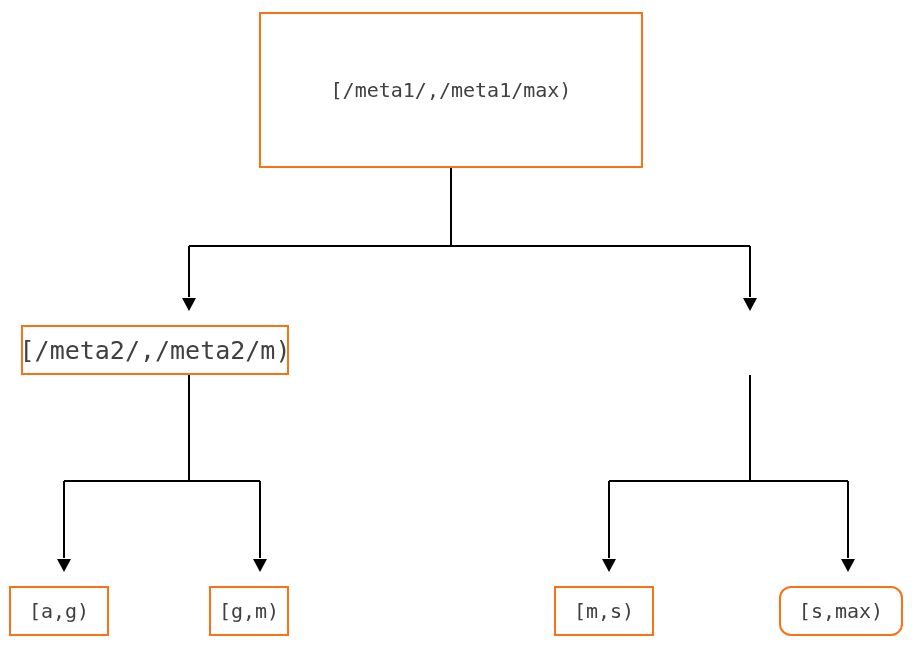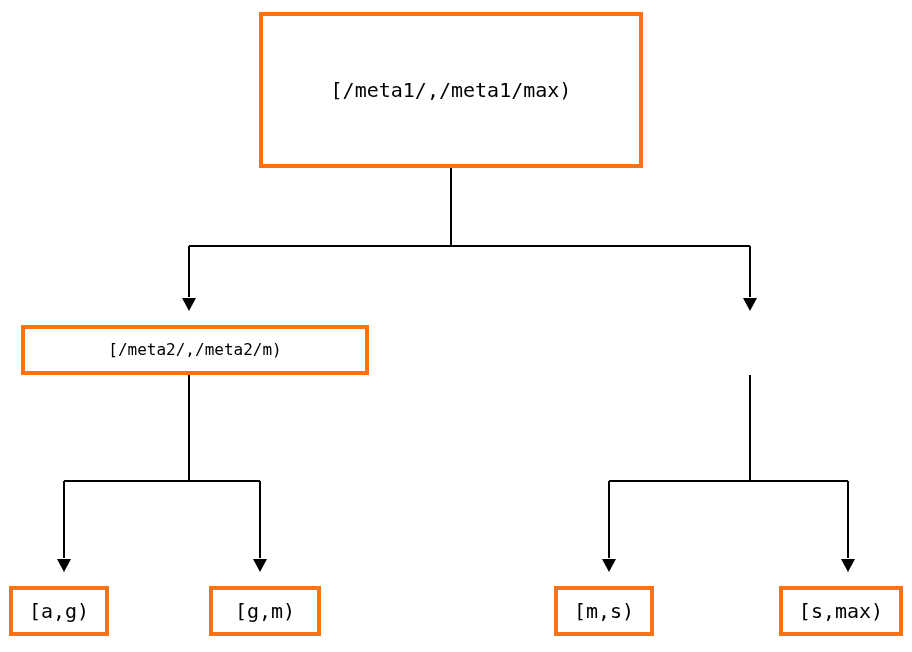--- a/index.html
+++ b/index.html
@@ -20,63 +20,63 @@
     position: absolute;
     left: 0;
     top: 0;
     width: 912px;
     height: 652px;
     pointer-events: none;
   }
   .node {
     position: absolute;
     box-sizing: border-box;
-    border: 4px solid #f97316;
+    border: 2px solid #f97316;
     background: #ffffff;
     display: flex;
     align-items: center;
     justify-content: center;
-    color: #000000;
+    color: #404040;
     white-space: nowrap;
     letter-spacing: 0px;
   }
   .node-label {
     display: block;
     line-height: 1;
   }
   .node-root {
     left: 259px;
     top: 12px;
     width: 384px;
     height: 156px;
     font-size: 20px;
   }
   .node-mid-left {
     left: 21px;
     top: 325px;
-    width: 348px;
+    width: 268px;
     height: 50px;
-    font-size: 16px;
+    font-size: 25px;
   }
   .node-mid-right {
     left: 578px;
     top: 325px;
     width: 325px;
     height: 50px;
     font-size: 20px;
   }
   .node-leaf {
     height: 50px;
     top: 586px;
     font-size: 20px;
   }
   .leaf-ag   { left: 9px;   width: 100px; }
-  .leaf-gm   { left: 209px; width: 112px; }
+  .leaf-gm   { left: 209px; width: 80px; }
   .leaf-ms   { left: 554px; width: 100px; }
-  .leaf-smax { left: 779px; width: 124px; }
+  .leaf-smax { left: 779px; width: 124px; border-radius: 12px; }
 </style>
 </head>
 <body>
 
 <div id="canvas">
 
   <svg class="edge-layer" width="912" height="652" viewBox="0 0 912 652" xmlns="http://www.w3.org/2000/svg">
     <g stroke="#000000" stroke-width="2.4" fill="none" shape-rendering="crispEdges">
 
       <path d="M 451,168 L 451,246"></path>

